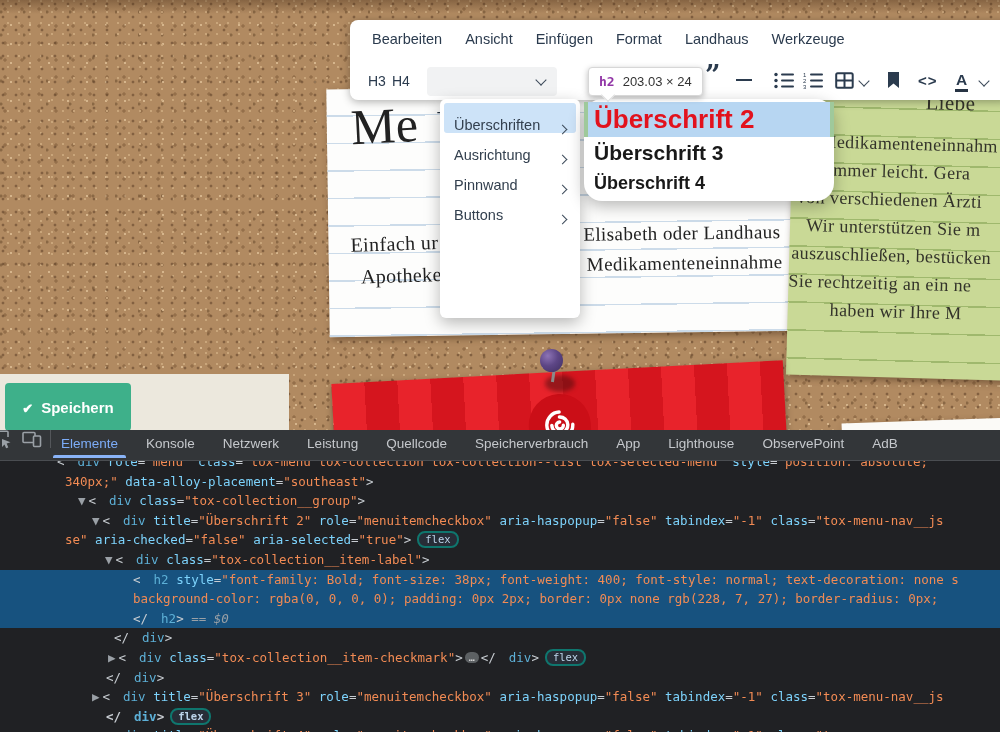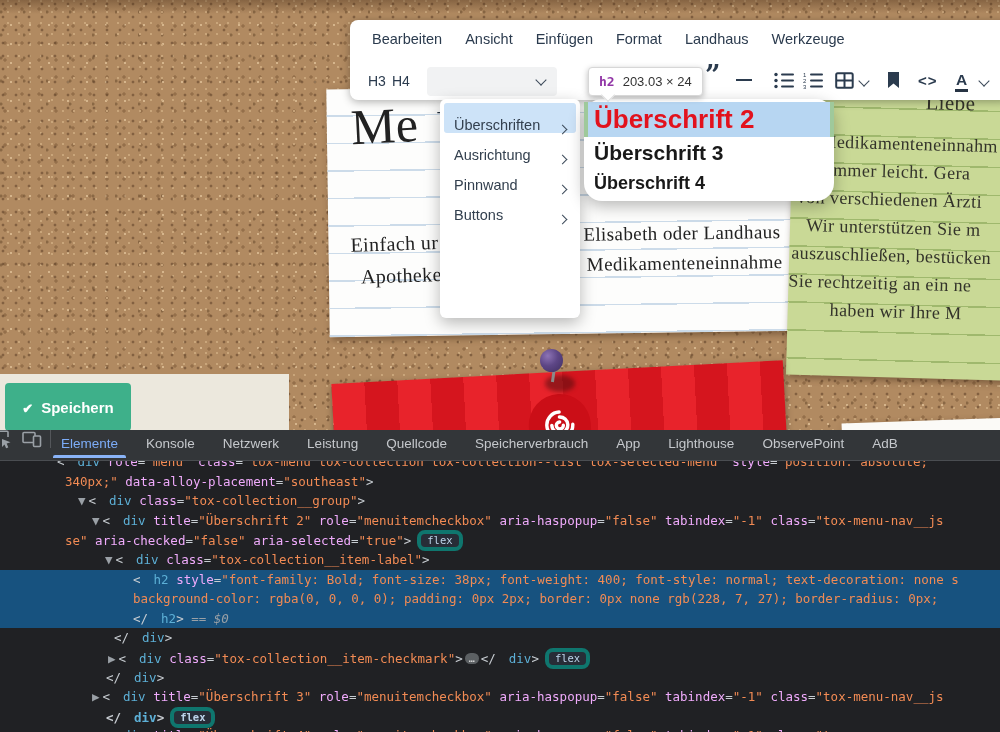--- a/index.html
+++ b/index.html
@@ -86,23 +86,23 @@
   #dt-tabbar{position:absolute;left:0;top:0;width:100%;height:30px;background:#333639;border-bottom:1px solid #4a4d51;z-index:2;display:flex;align-items:flex-start;}
   .dt-toolbtn{color:#9aa0a6;flex:none;}
   #dt-sep{width:1px;height:18px;background:#54575b;margin:0 10px 0 8px;flex:none;}
   #dt-tabs{display:flex;gap:28px;font-size:13.5px;color:#c5c8cc;white-space:nowrap;}
   .dt-tab{position:relative;cursor:pointer;padding:6px 0 7px 0;}
   .dt-tab.active{color:#7cacf8;}
   .dt-tab.active::after{content:"";position:absolute;left:-8px;right:-8px;bottom:0;height:3px;background:#8ab4f8;border-radius:2px 2px 0 0;}
   #dt-code{position:absolute;left:0;top:0;width:1400px;height:302px;font-family:"DejaVu Sans Mono",monospace;font-size:12.5px;line-height:19.6px;z-index:1;}
   .code-line{position:absolute;white-space:nowrap;}
   .code-line.sel{left:0;width:1400px;background:#17527f;}
-  .tk-p{color:#c8cdd2;} .tk-t{color:#5db0d7;margin-left:13px;} .tk-a{color:#f0abfc;} .tk-v{color:#f28b54;}
+  .tk-p{color:#c8cdd2;} .tk-t{color:#5db0d7;margin-left:13px;} .tk-a{color:#7dd3fc;} .tk-v{color:#f28b54;}
   .tk-w{color:#9aa0a6;margin-right:3px;} .tk-e{color:#9aa0a6;font-style:italic;}
-  .tk-b{display:inline-block;margin-left:6px;font-size:10.5px;line-height:13px;color:#bdd4ea;border:4px solid #0f766e;border-radius:8px;padding:0 6px;background:rgba(60,85,110,.25);vertical-align:1px;}
+  .tk-b{display:inline-block;margin-left:6px;font-size:10.5px;line-height:13px;color:#bdd4ea;border:2px solid #0f766e;border-radius:8px;padding:0 6px;background:rgba(60,85,110,.25);vertical-align:1px;}
   .tk-d{display:inline-block;font-size:10px;line-height:11px;color:#e0e0e0;background:#5c6063;border-radius:7px;padding:0 4px;margin:0 2px;vertical-align:1px;}
 </style>
 </head>
 <body>
 
 <div id="stage">
 
   <div id="board">
 
     <div id="white-note" class="note">

